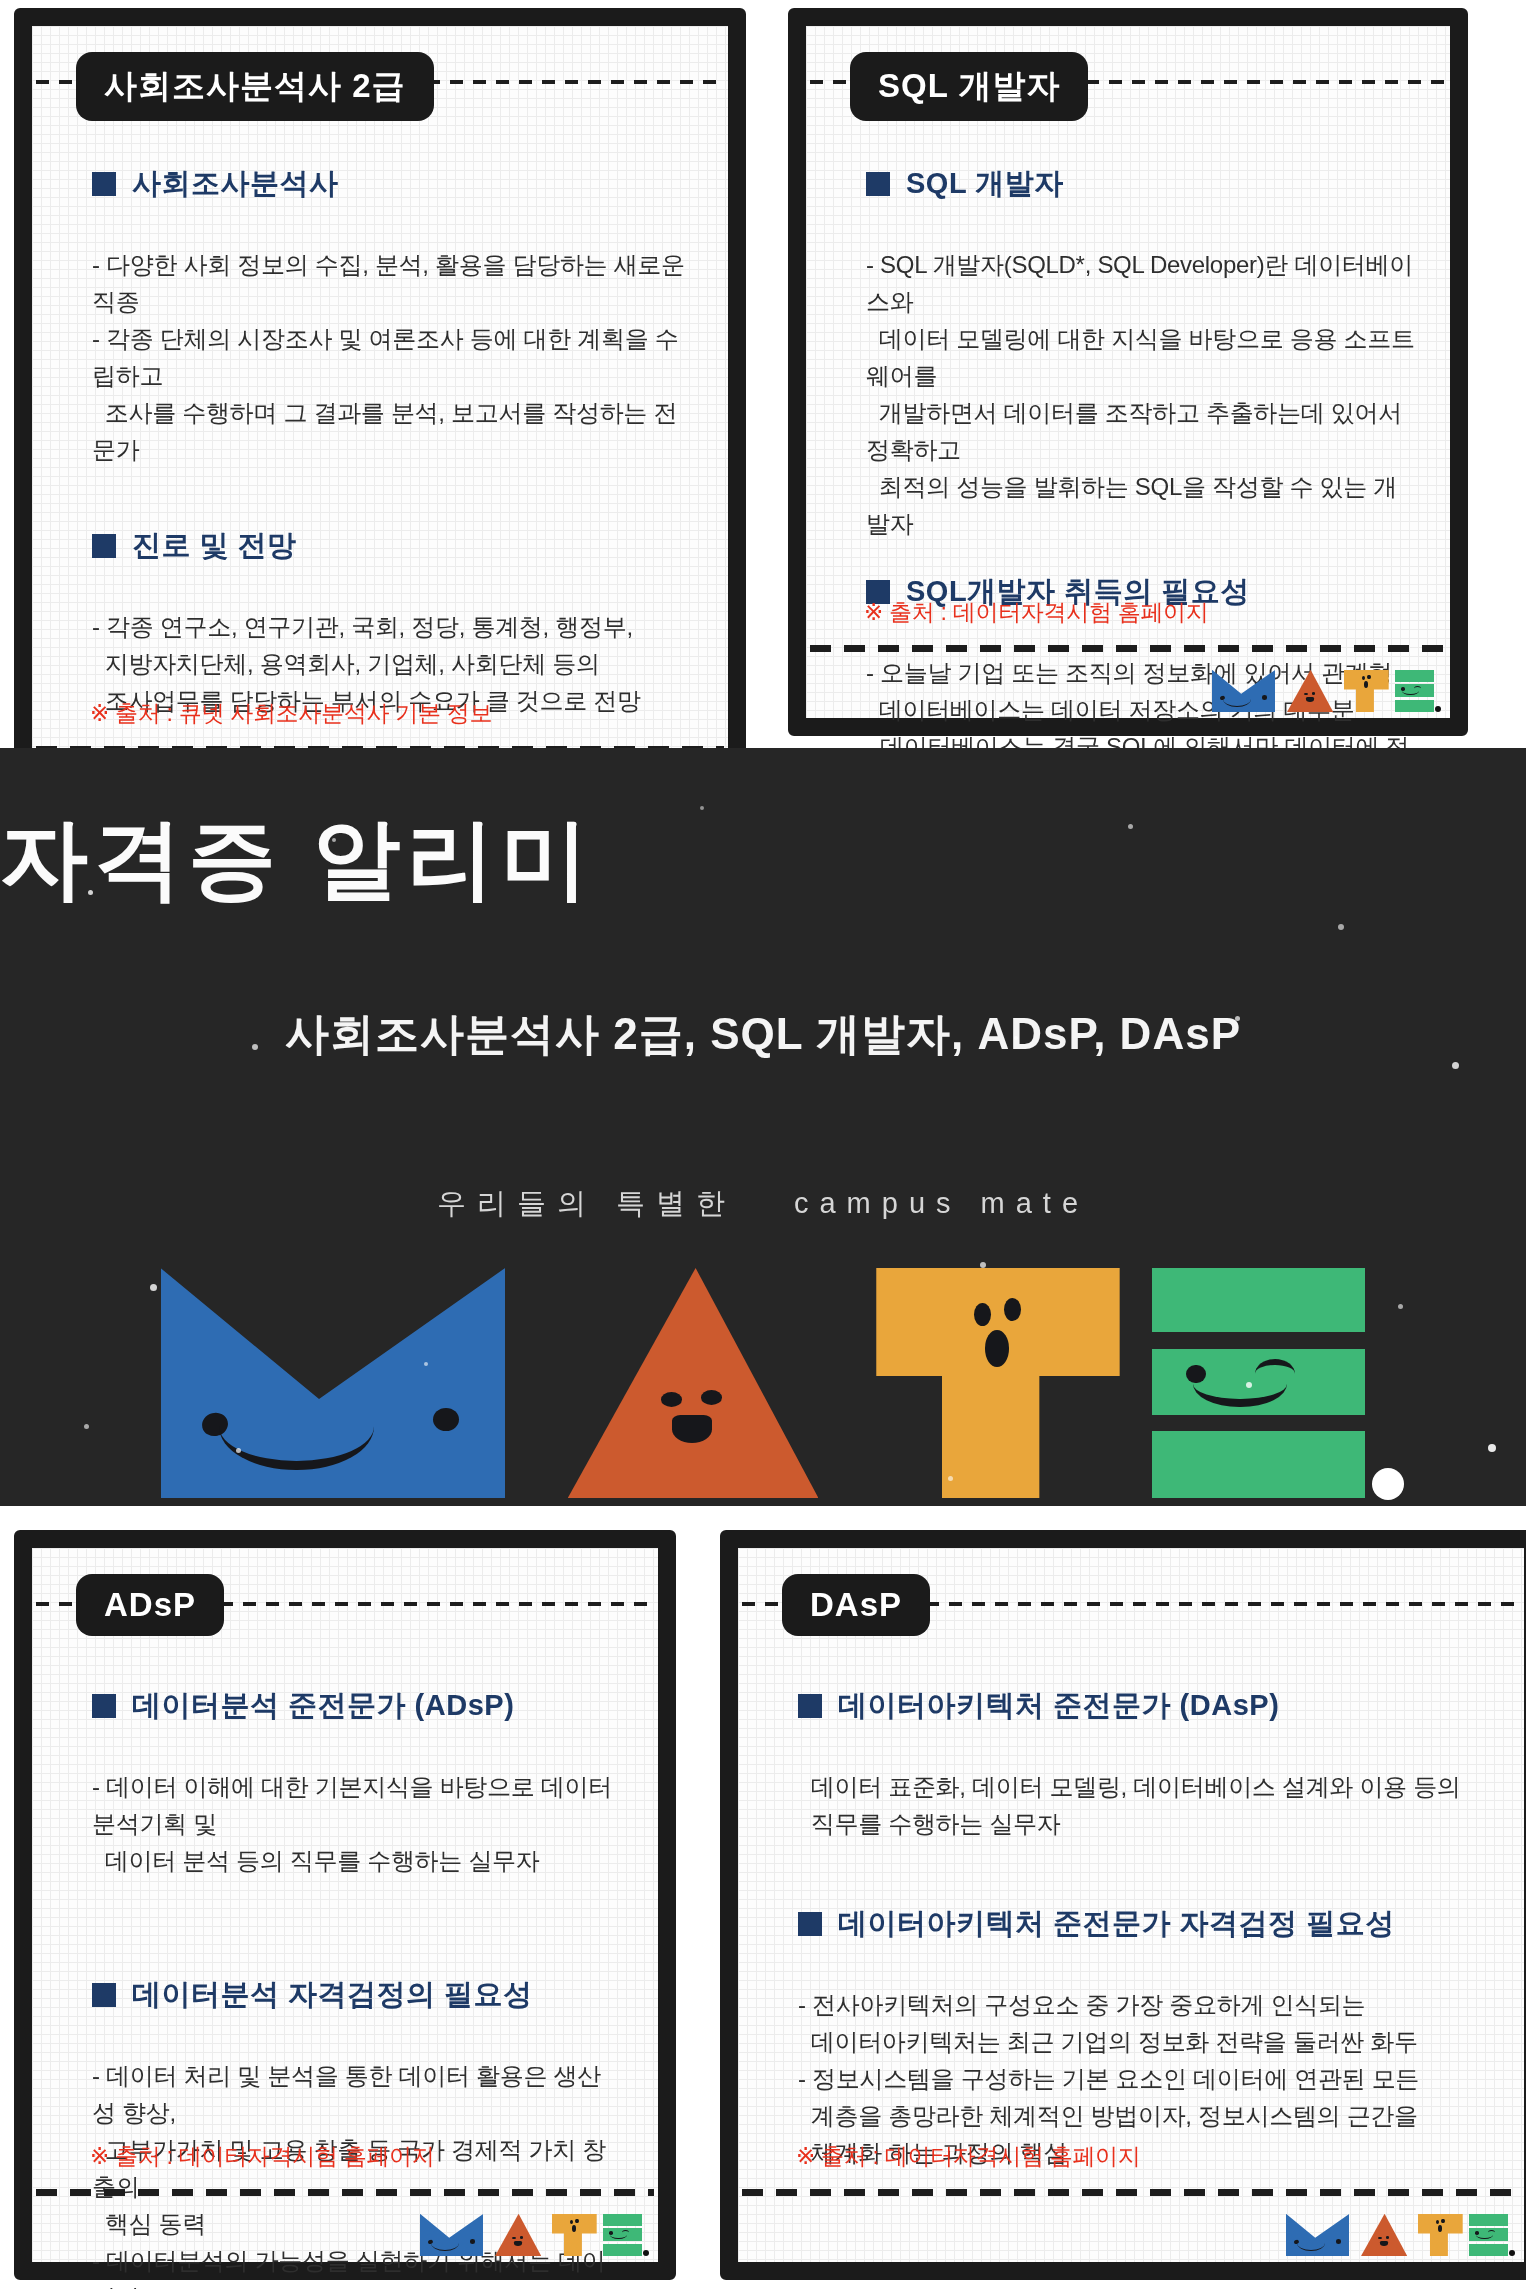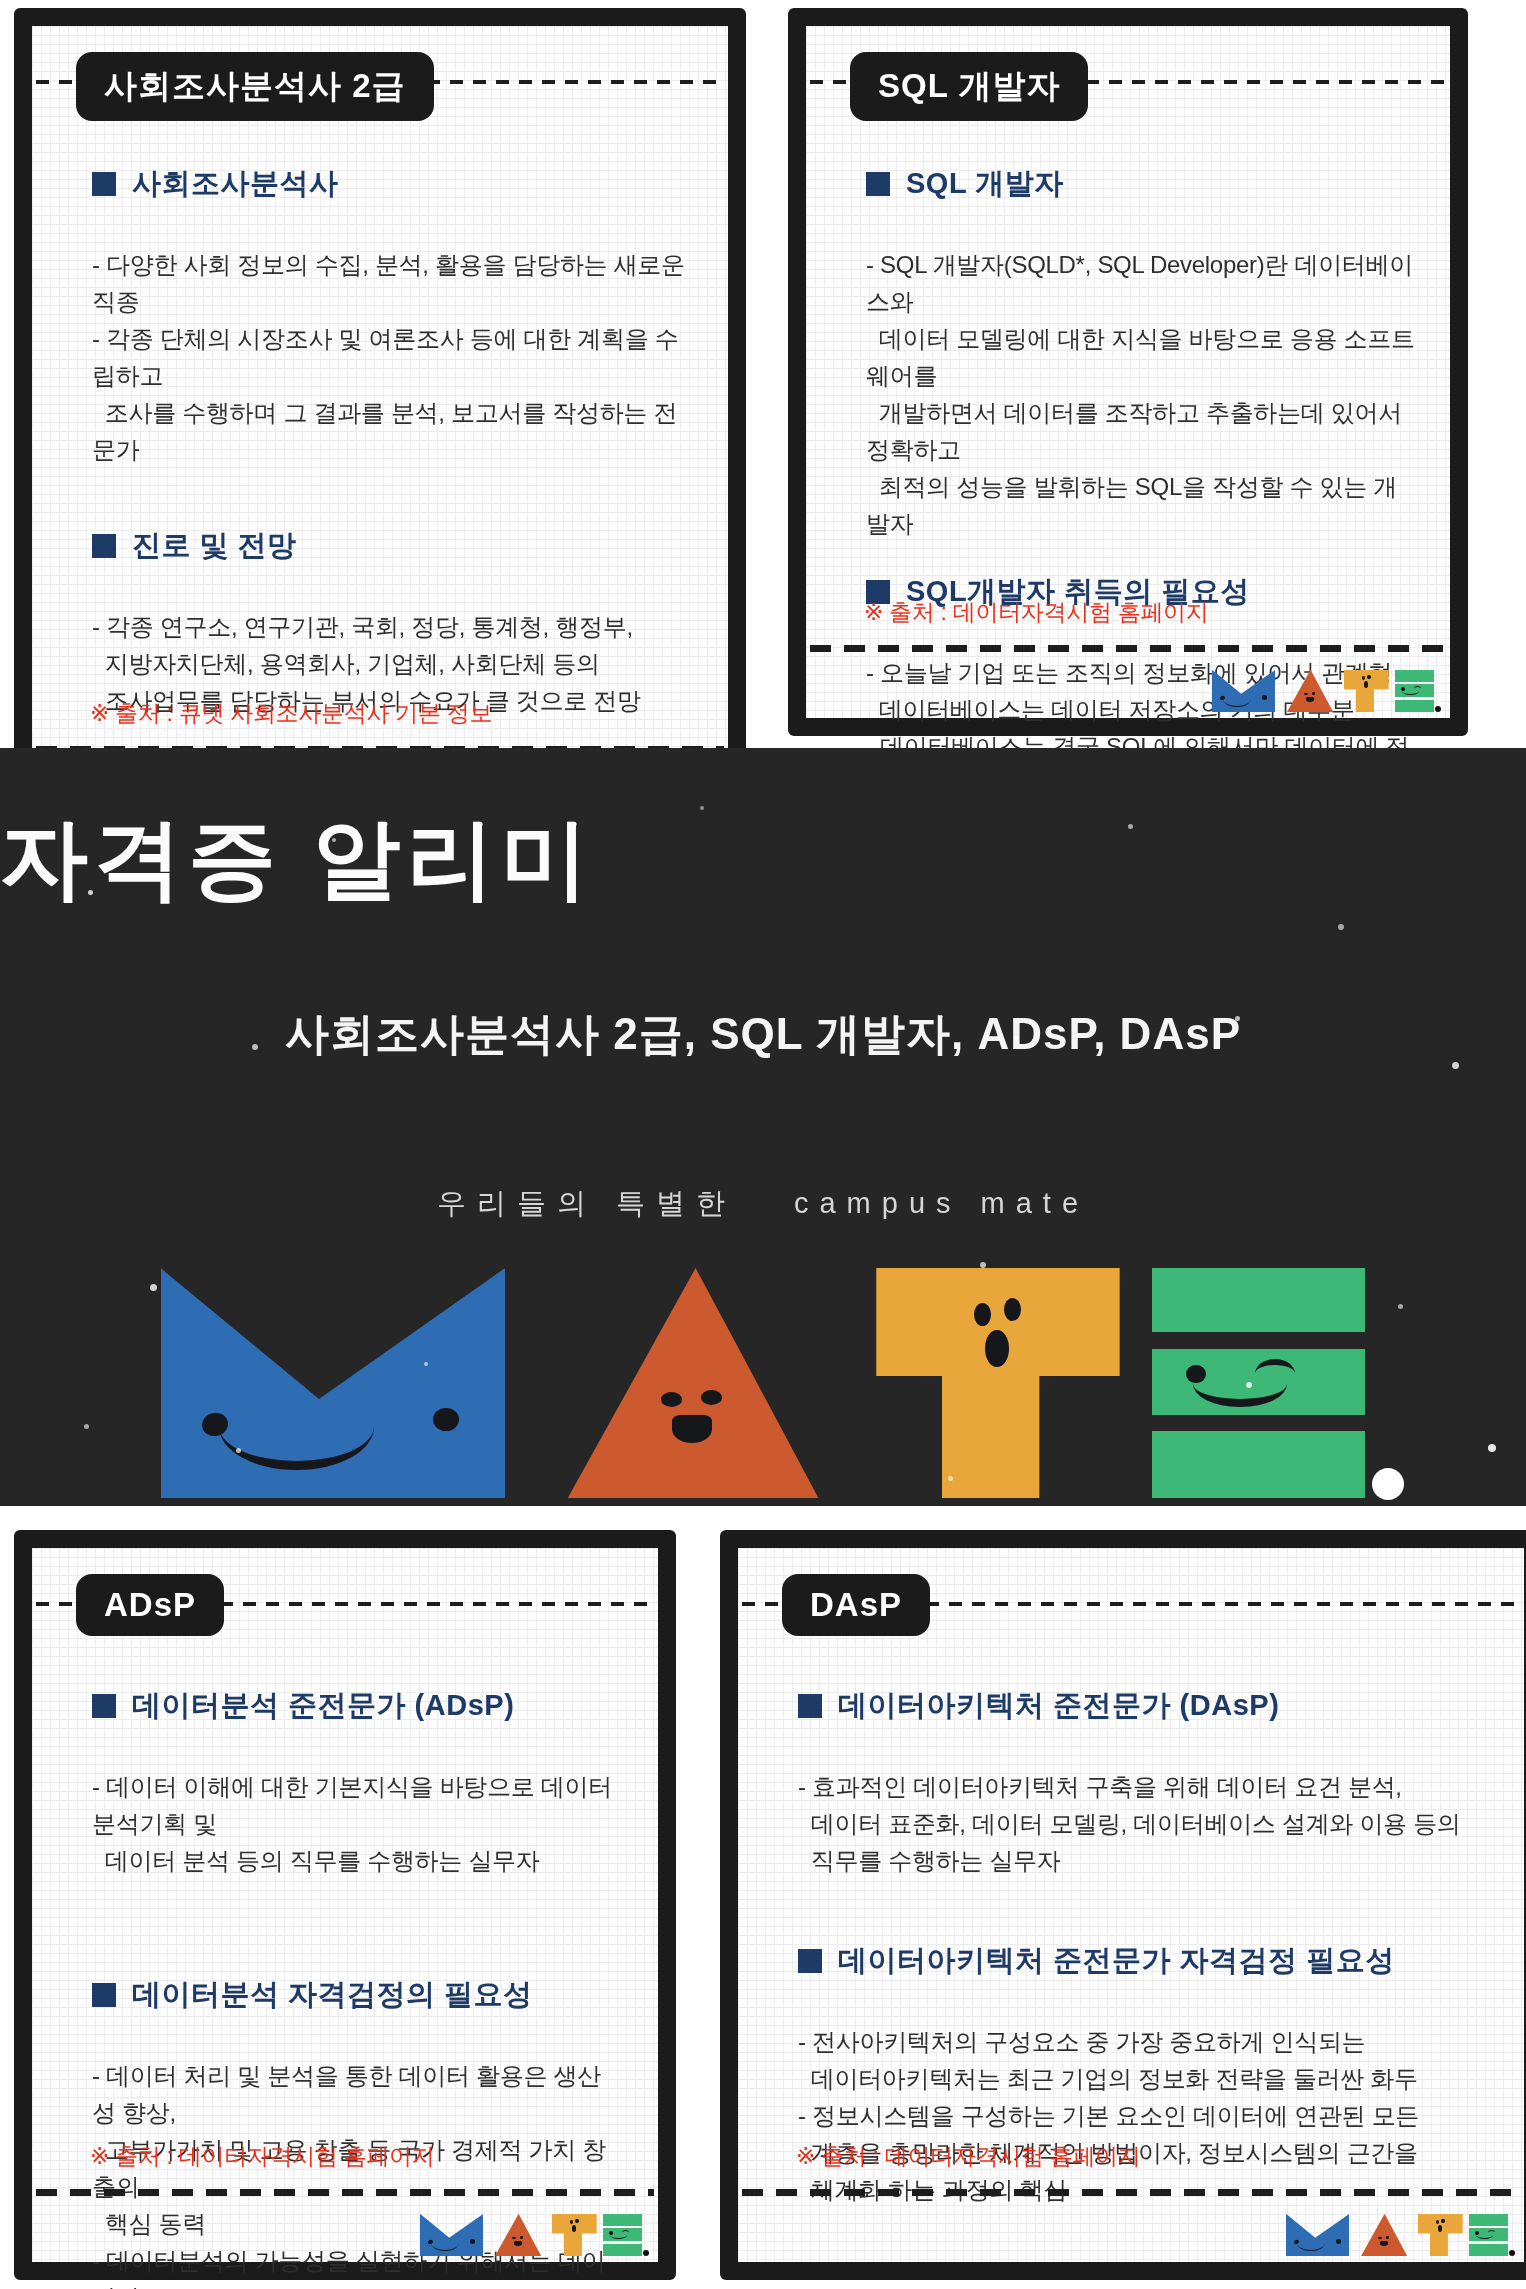--- a/index.html
+++ b/index.html
@@ -304,21 +304,20 @@
 
   <section class="card" style="left:720px;top:1530px;width:822px;height:750px;">
     <div class="dash-top"></div>
     <div class="badge">DAsP</div>
     <div class="content">
       <div class="sec">
         <div class="heading">
           <span class="sq"></span>
           <span>데이터아키텍처 준전문가 (DAsP)</span>
         </div>
-        <div class="line">- 효과적인 데이터아키텍처 구축을 위해 데이터 요건 분석,</div>
         <div class="line">  데이터 표준화, 데이터 모델링, 데이터베이스 설계와 이용 등의</div>
         <div class="line">  직무를 수행하는 실무자</div>
       </div>
       <div class="sec" style="margin-top:62px;">
         <div class="heading">
           <span class="sq"></span>
           <span>데이터아키텍처 준전문가 자격검정 필요성</span>
         </div>
         <div class="line">- 전사아키텍처의 구성요소 중 가장 중요하게 인식되는</div>
         <div class="line">  데이터아키텍처는 최근 기업의 정보화 전략을 둘러싼 화두</div>

